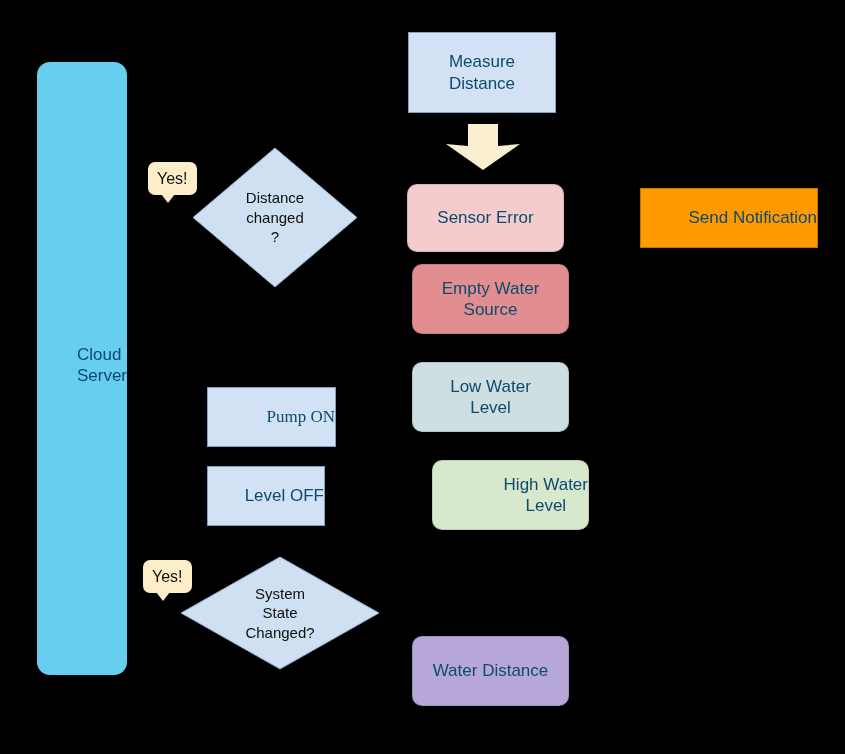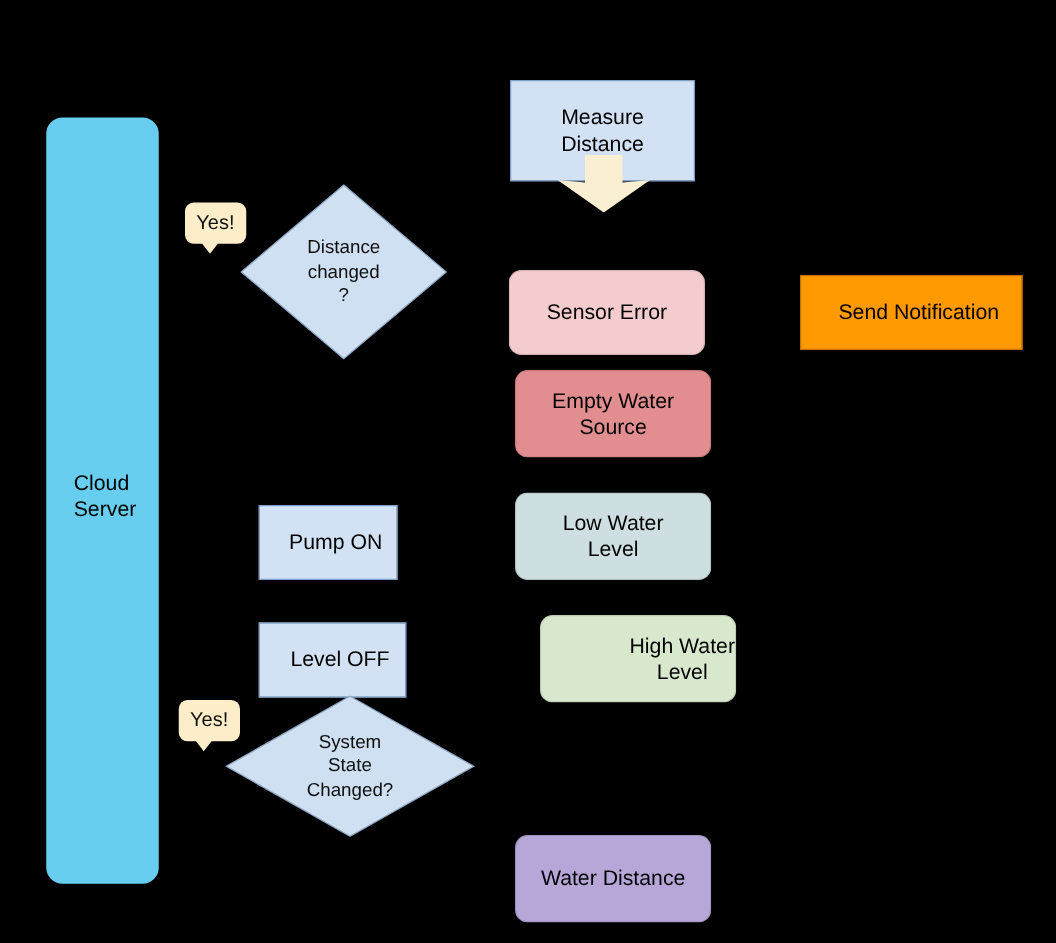--- a/index.html
+++ b/index.html
@@ -20,27 +20,26 @@
     left: 0; top: 0;
     width: 845px;
     height: 754px;
     background: #000000;
   }
   .node {
     position: absolute;
     box-sizing: border-box;
     display: flex;
     align-items: center;
-    color: #000000;
+    color: #0c4a6e;
     line-height: 1.26;
     white-space: pre-line;
-    margin-top: 32px;
   }
   .node.center { justify-content: center; text-align: center; }
-  .node.leftal  { justify-content: center; text-align: left; }
+  .node.leftal  { justify-content: flex-end; text-align: left; }
 
   
   .lane {
     border-radius: 13px;
     font-size: 17px;
     padding-left: 4px;
     align-items: flex-start;
   }
   .lane .lane-label {
     margin-top: 282px;
@@ -153,21 +152,21 @@
 
   <div class="node center pill" style="left:412px; top:264px; width:157px; height:70px; background:#e28e90;">
     <span>Empty Water
 Source</span>
   </div>
 
   <div class="node leftal rect pad" style="left:640px; top:188px; width:178px; height:60px; background:#ff9900; border-color:#c47500;">
     <span>Send Notification</span>
   </div>
 
-  <div class="node leftal rect pad" style="left:207px; top:372px; width:111px; height:60px; background:#d2e2f4;">
+  <div class="node leftal rect pad" style="left:207px; top:387px; width:129px; height:60px; background:#d2e2f4;font-family:Liberation Serif, serif;">
     <span>Pump ON</span>
   </div>
 
   <div class="node center pill" style="left:412px; top:362px; width:157px; height:70px; background:#cedfe2;">
     <span>Low Water
 Level</span>
   </div>
 
   <div class="node leftal rect pad" style="left:207px; top:466px; width:118px; height:60px; background:#d2e2f4;">
     <span>Level OFF</span>

